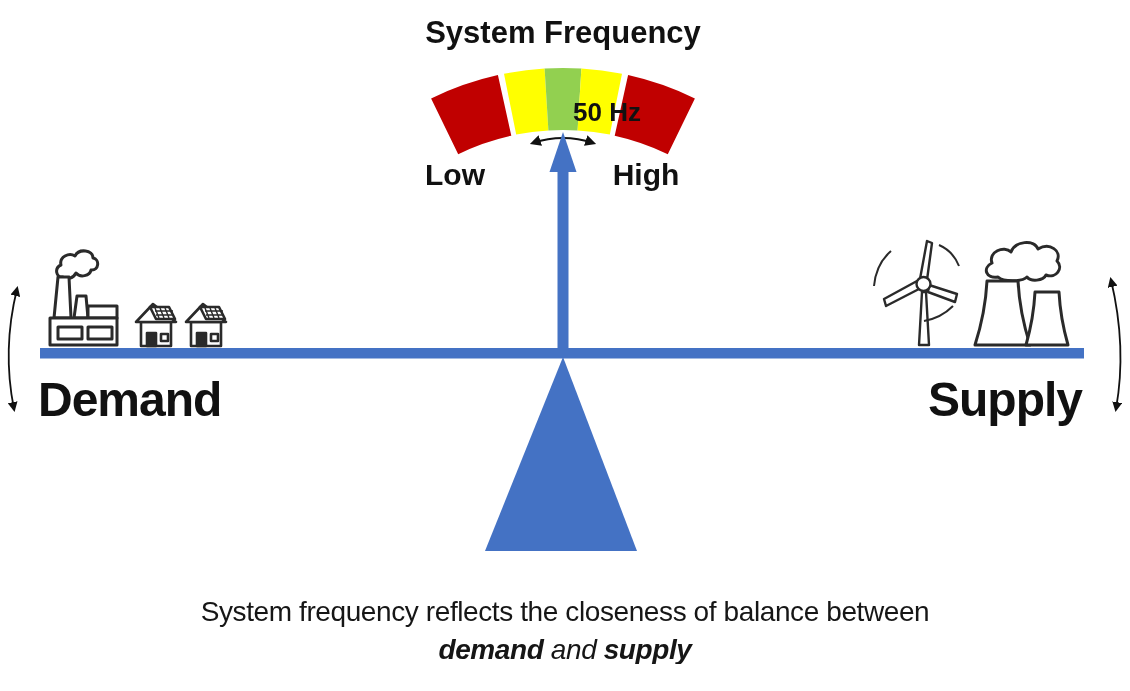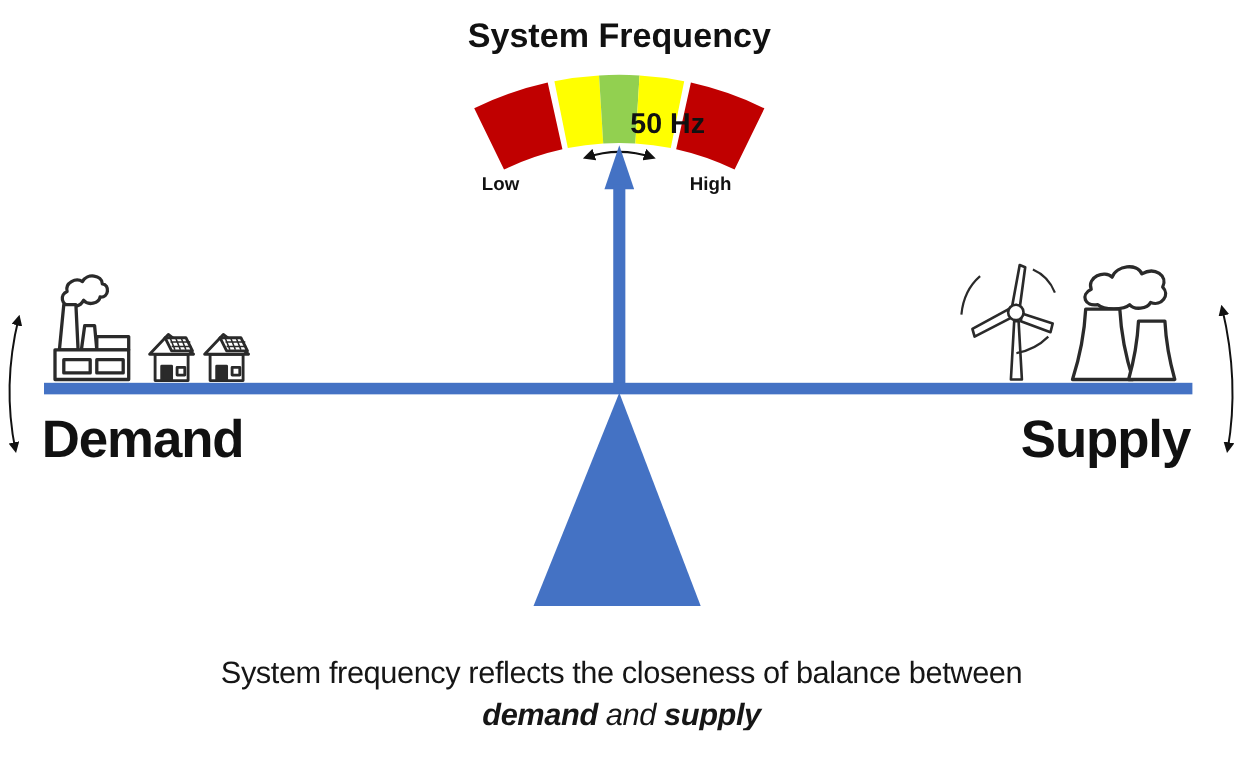--- a/index.html
+++ b/index.html
@@ -8,21 +8,21 @@
     width:1130px;height:664px;
     background:#ffffff;
     font-family:"Liberation Sans", sans-serif;
     overflow:hidden;
   }
   .abs{position:absolute;}
   .ctr{transform:translateX(-50%);}
   .txt{color:#111;white-space:nowrap;}
   .title{font-size:31px;font-weight:bold;letter-spacing:0px;}
   .hz{font-size:26px;font-weight:bold;z-index:5;}
-  .gauge-side{font-size:17px;font-weight:bold;}
+  .gauge-side{font-size:30px;font-weight:bold;}
   .big-label{font-size:48px;font-weight:bold;letter-spacing:-1px;}
   .caption{font-size:28px;letter-spacing:-0.4px;color:#161616;}
   .caption b{font-weight:bold;}
   svg{position:absolute;left:0;top:0;}
   .layer{z-index:1;}
   .textlayer{z-index:5;}
 </style>
 </head>
 <body>
 

